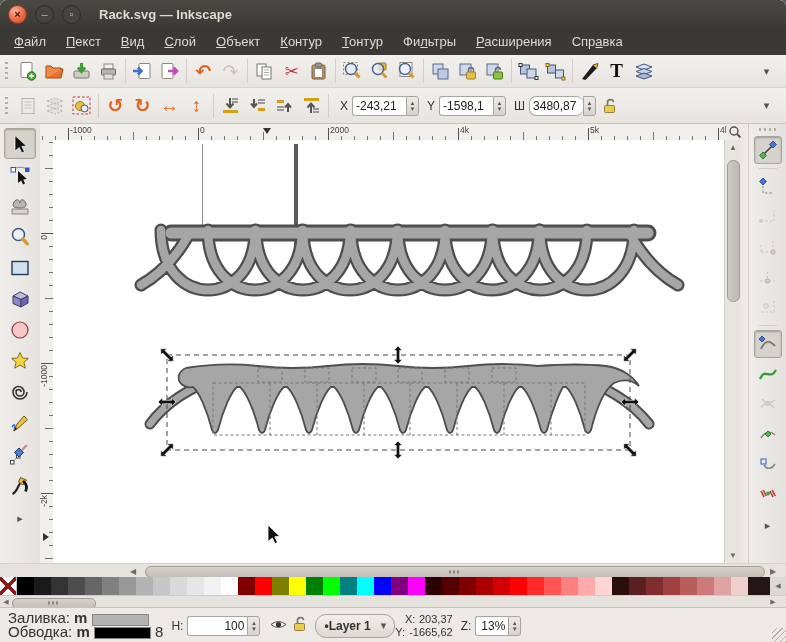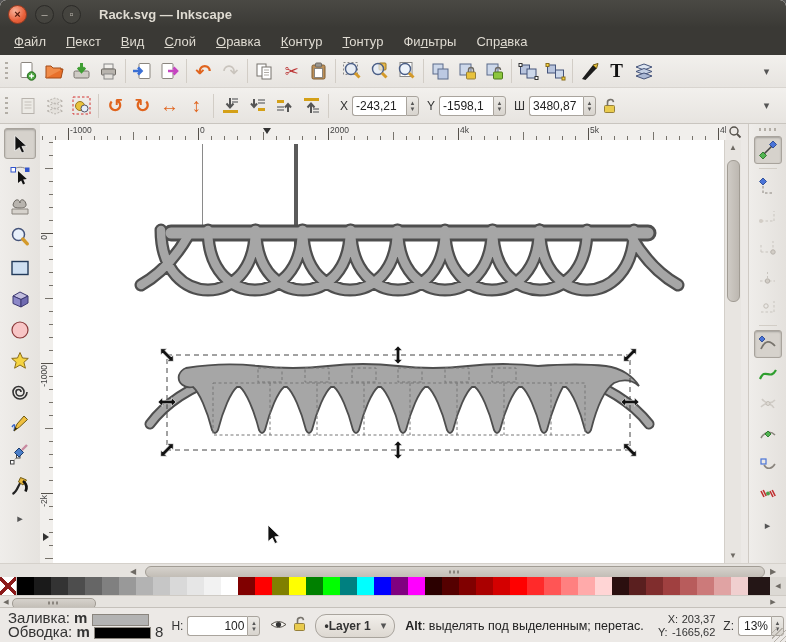--- a/index.html
+++ b/index.html
@@ -84,24 +84,25 @@
     <div class="wbtn wmin">–</div>
     <div class="wbtn wmax">▫</div>
     <div class="wtitle">Rack.svg — Inkscape</div>
   </div>
 
   <div class="a menubar" id="menubar">
       <span class="mi"><span></span><span class="u">Ф</span><span>айл</span></span>
       <span class="mi"><span></span><span class="u">П</span><span>екст</span></span>
       <span class="mi"><span></span><span class="u">В</span><span>ид</span></span>
       <span class="mi"><span></span><span class="u">С</span><span>лой</span></span>
-      <span class="mi"><span></span><span class="u">О</span><span>равка</span></span>
+      <span class="mi"><span></span><span class="u">О</span><span>бъект</span></span>
       <span class="mi"><span></span><span class="u">К</span><span>онтур</span></span>
       <span class="mi"><span></span><span class="u">Т</span><span>онтур</span></span>
       <span class="mi"><span>Фи</span><span class="u">л</span><span>ьтры</span></span>
+      <span class="mi"><span></span><span class="u">Р</span><span>асширения</span></span>
       <span class="mi"><span>Спр</span><span class="u">а</span><span>вка</span></span>
     </div>
 
   <div class="a tb tb1">
     <div class="grip-v"></div>
     <div class="tbtn">
         <svg width="21" height="21">
           <rect x="4" y="1.5" width="11" height="15" rx="1" fill="#fff" stroke="#8a857e"></rect>
           <circle cx="14.5" cy="15" r="4.2" fill="#47a33c" stroke="#2c6e24"></circle>
           <path d="M14.5,12.6 v4.8 M12.1,15 h4.8" stroke="#fff" stroke-width="1.4"></path>
@@ -315,21 +316,21 @@
         <span>▲</span>
         <span>▼</span>
       </div>
     <span class="flbl">Y</span>
     <input class="num" style="width: 47px;" value="-1598,1">
     <div class="spin">
         <span>▲</span>
         <span>▼</span>
       </div>
     <span class="flbl">Ш</span>
-    <input class="num" style="width: 47px;" value="3480,87">
+    <input class="num" style="width: 47px; border-radius: 7px;" value="3480,87">
     <div class="spin">
         <span>▲</span>
         <span>▼</span>
       </div>
     <div class="tbtn">
         <svg width="14" height="16">
           <rect x="1.5" y="7.5" width="10" height="7" rx="1" fill="#e9cb4e" stroke="#96803a"></rect>
           <path d="M4.5,7.5 V5 a3,3 0 0 1 6,-0.8" fill="none" stroke="#77736c" stroke-width="1.6"></path>
         </svg>
       </div>
@@ -679,21 +680,20 @@
           <circle cx="8.5" cy="6.5" r="2.6" fill="#333"></circle>
         </svg></div>
     <div style="margin-left:6px;"><svg width="14" height="16">
           <rect x="1.5" y="7.5" width="10" height="7" rx="1" fill="#e9cb4e" stroke="#96803a"></rect>
           <path d="M4.5,7.5 V5 a3,3 0 0 1 6,-0.8" fill="none" stroke="#77736c" stroke-width="1.6"></path>
         </svg></div>
     <div class="layerpill">
       <span>•Layer 1</span>
       <span class="xbtn" style="margin-left:10px;">▾</span>
     </div>
-    <div class="msg"><b>Alt</b><span>: выделять под выделенным; перетас.</span></div>
     <div class="coords">
       <div><b>X:</b><span>203,37</span></div>
       <div><b>Y:</b><span>-1665,62</span></div>
     </div>
     <span class="flbl">Z:</span>
     <input class="num" style="width: 26px; text-align: right;" value="13%">
     <div class="spin" style="margin-right:2px;">
         <span>▲</span>
         <span>▼</span>
       </div>

